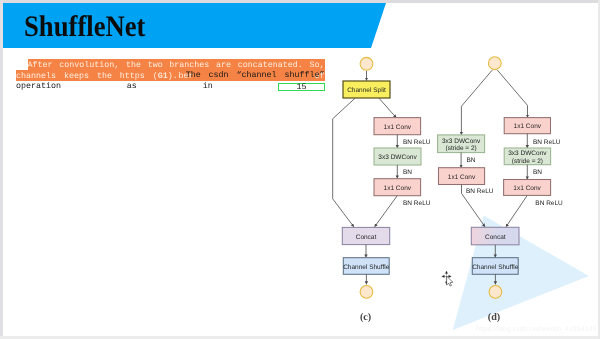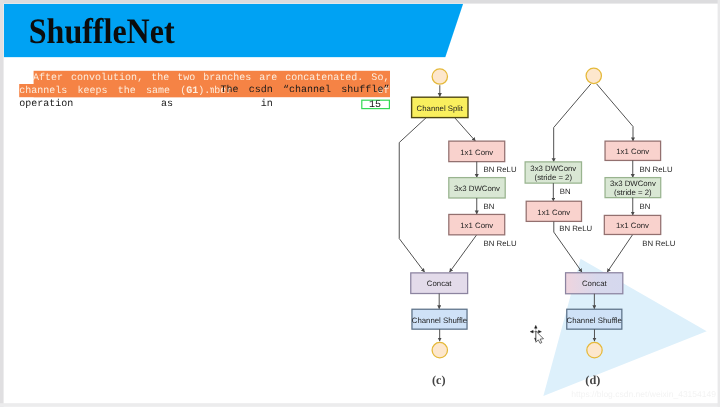--- a/index.html
+++ b/index.html
@@ -9,37 +9,37 @@
   #banner{position:absolute;left:3px;top:3px;width:383px;height:45px;background:#00a2f3;clip-path:polygon(0 0,383px 0,368px 45px,0 45px);}
   #frame-left{position:absolute;left:0;top:0;width:2.5px;height:339px;background:#e0dfe1;}
   #frame-top{position:absolute;left:0;top:0;width:600px;height:2.5px;background:#dcdcde;}
   #frame-bottom{position:absolute;left:0;top:335.5px;width:600px;height:3.5px;background:#ececed;}
   #frame-right{position:absolute;left:598px;top:0;width:2px;height:339px;background:#e9e9ea;}
   #banner-title{position:absolute;left:24.3px;top:10px;font-family:"Liberation Serif",serif;font-weight:bold;font-size:29.8px;color:#0c0c0c;transform:scaleX(0.895);transform-origin:0 0;}
   .txtline{position:absolute;font-family:Liberation Mono, monospace;font-size:8.35px;line-height:11px;text-align:justify;text-align-last:justify;color:#1a1a1a;}
   .hl{background:#f58345;color:#fdecdc;padding:0.55px 0;}
   #l1{left:27.5px;top:59.4px;width:297px;}
   #l2{left:16px;top:70.4px;width:308.5px;}
-  .refbox{border:1.2px solid #33d954;padding:0 6px;color:#111;display:inline-block;line-height:6px;height:6px;vertical-align:-1.1px;}
+  .refbox{border:1.2px solid #33d954;padding:0 17px;color:#111;display:inline-block;line-height:6px;height:6px;vertical-align:-1.1px;}
   #diagram{position:absolute;left:0;top:0;}
   #watermark{position:absolute;left:476px;top:325.4px;font-family:"Liberation Sans",sans-serif;font-size:7.1px;color:#f3f3f3;white-space:nowrap;}
   #cursor{position:absolute;left:439px;top:269px;}
 </style>
 </head>
 <body>
 
 <div id="slide">
   <div id="banner"></div>
   <div id="frame-top"></div>
   <div id="frame-left"></div>
   <div id="frame-bottom"></div>
   <div id="frame-right"></div>
   <div id="banner-title">ShuffleNet</div>
   <div class="txtline" id="l1"><span class="hl">After convolution, the two branches are concatenated. So, the number of</span></div>
-  <div class="txtline" id="l2"><span class="hl"><span>channels keeps the same (</span><b>G1</b><span>).</span></span> <span>The csdn “channel shuffle” operation as in</span> <span class="refbox">15</span></div>
+  <div class="txtline" id="l2"><span class="hl"><span>channels keeps the https (</span><b>G1</b><span>).</span></span> <span>The csdn “channel shuffle” operation as in</span> <span class="refbox">15</span></div>
 <svg id="diagram" width="600" height="339" viewBox="0 0 600 339">
   <defs>
         <marker id="ah" markerWidth="4" markerHeight="4" refX="3.0" refY="1.7" orient="auto" markerUnits="userSpaceOnUse">
           <path d="M0,0 L3.2,1.7 L0,3.4 z" fill="#4a4a4a"></path>
         </marker>
         <linearGradient id="cg" x1="0" y1="0" x2="1" y2="0">
           <stop offset="0" stop-color="#efd4de"></stop>
           <stop offset="0.55" stop-color="#d7d8ec"></stop>
           <stop offset="1" stop-color="#d5d8ee"></stop>
         </linearGradient>

